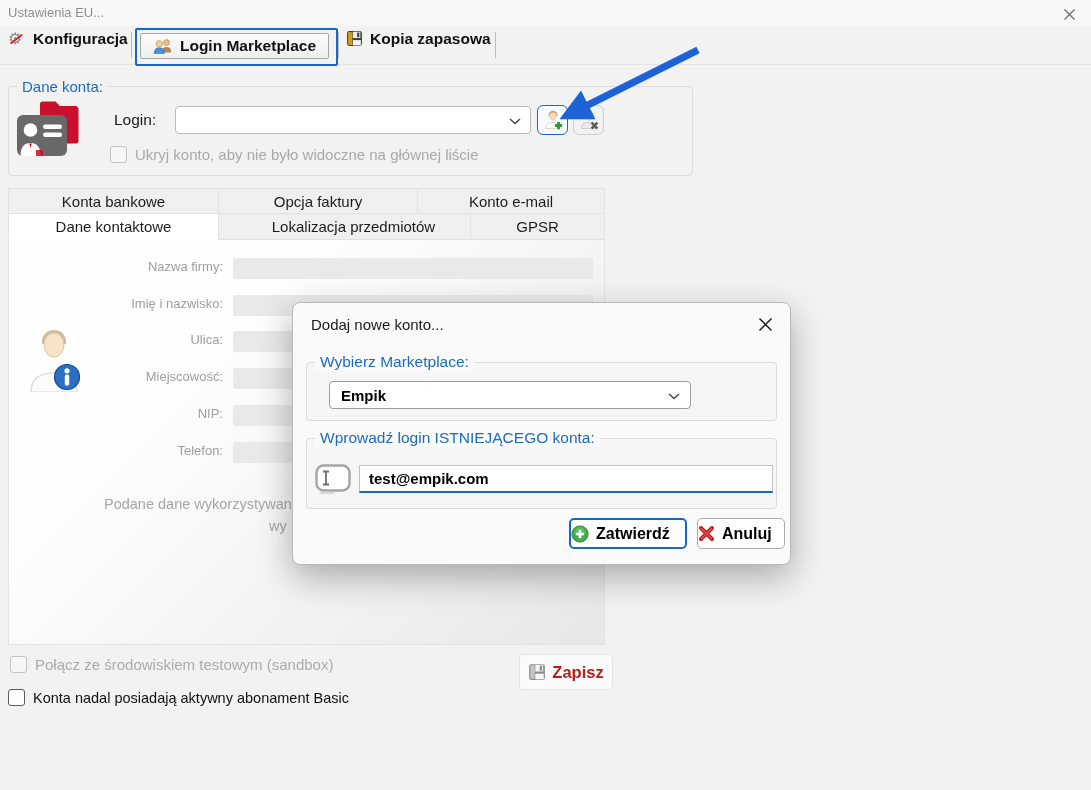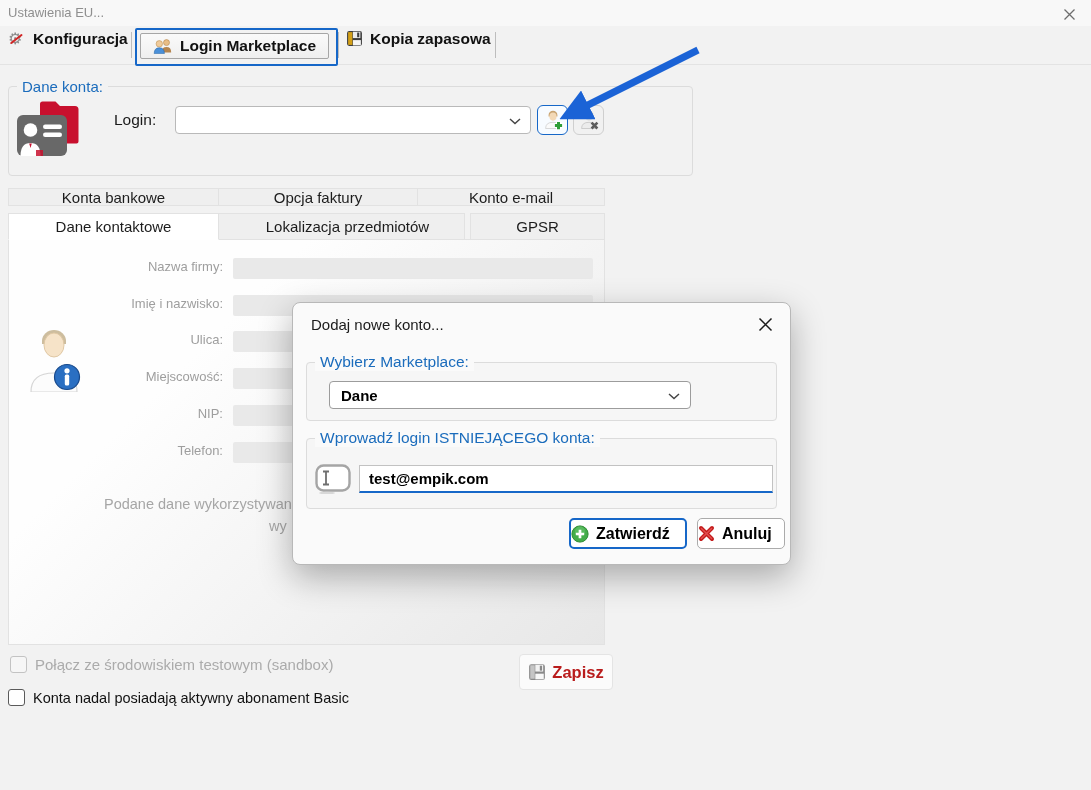--- a/index.html
+++ b/index.html
@@ -36,21 +36,21 @@
   .btn-del{left:573px;border:1px solid #cfcfcf;background:#f1f1f1;}
   .chk{display:inline-block;width:17px;height:17px;border-radius:3px;box-sizing:border-box;background:#fdfdfd;}
   .chk-dis{border:1px solid #c3c3c3;background:#f6f6f6;}
   .chk-en{border:1px solid #5a5a5a;background:#fff;}
   .hide-row{position:absolute;left:110px;top:146px;display:flex;align-items:center;gap:8px;}
   .hide-row .lbl{font-size:15px;color:#a9a9a9;}
 
   
   .itab{position:absolute;box-sizing:border-box;background:#efefef;border:1px solid #e2e2e2;display:flex;align-items:center;justify-content:center;font-size:15px;color:#1c1c1c;cursor:pointer;}
   .itab-sel{background:#fff;border-bottom:1px solid #fff;z-index:2;}
-  .r1{top:188px;height:18px;text-align:right;}
+  .r1{top:188px;height:26px;text-align:right;}
   .r2{top:213px;height:27px;}
 
   
   .panel{position:absolute;left:8px;top:239px;width:597px;height:406px;background:linear-gradient(135deg,#fefefe 30%,#e7e7e7 100%);border:1px solid #e2e2e2;box-sizing:border-box;z-index:1;}
   .frow-label{position:absolute;width:200px;text-align:right;font-size:13px;color:#9e9e9e;}
   .frow-input{position:absolute;left:224px;width:360px;height:21px;background:#e9e9e9;border:none;border-radius:2px;box-sizing:border-box;}
   .person-info{position:absolute;left:16px;top:86px;}
   .note{position:absolute;font-size:14.5px;color:#a6a6a6;}
 
   
@@ -157,34 +157,38 @@
     </svg>
   </div>
   <div class="icon-btn btn-del">
     <svg width="22" height="22" viewBox="0 0 22 22">
       <path d="M6.6 6 a4.4 4.2 0 0 1 8.8 0 v1.4 h-8.8 z" fill="#b9b9b9"></path>
       <ellipse cx="11" cy="7.6" rx="3.6" ry="4.1" fill="#dcdcdc"></ellipse>
       <path d="M3.6 19.5 q0 -6.2 7.4 -6.2 q7.4 0 7.4 6.2 z" fill="#ececec" stroke="#c4c4c4" stroke-width=".8"></path>
       <path d="M13.6 13.7 l5.8 5.8 M19.4 13.7 l-5.8 5.8" stroke="#5d5d5d" stroke-width="2.6"></path>
     </svg>
   </div>
+  <div class="hide-row">
+    <span class="chk chk-dis"></span>
+    <span class="lbl">Ukryj konto, aby nie było widoczne na głównej liście</span>
+  </div>
 
   <div class="itab r1" style="left:8px;width:211px;">
       <span>Konta bankowe</span>
     </div>
   <div class="itab r1" style="left:218px;width:200px;">
       <span>Opcja faktury</span>
     </div>
   <div class="itab r1" style="left:417px;width:188px;">
       <span>Konto e-mail</span>
     </div>
   <div class="itab r2 itab-sel" style="left:8px;width:211px;">
       <span>Dane kontaktowe</span>
     </div>
-  <div class="itab r2" style="left:212px;width:253px;padding-left:18px;">
+  <div class="itab r2" style="left:218px;width:253px;padding-left:18px;">
       <span>Lokalizacja przedmiotów</span>
     </div>
   <div class="itab r2" style="left:470px;width:135px;">
       <span>GPSR</span>
     </div>
 
   <div class="panel">
     <span class="frow-label" style="left:14px;top:19px;">Nazwa firmy:</span>
     <div class="frow-input" style="top:18px;"></div>
     <span class="frow-label" style="left:14px;top:56px;">Imię i nazwisko:</span>
@@ -243,21 +247,21 @@
     <span class="modal-close">
       <svg width="15" height="15" viewBox="0 0 15 15">
           <path d="M1.5 1.5 L13.5 13.5 M13.5 1.5 L1.5 13.5" stroke="#1c1c1c" stroke-width="1.5" fill="none"></path>
         </svg>
     </span>
 
     <fieldset class="fs-mkt">
       <legend>Wybierz Marketplace:</legend>
     </fieldset>
     <div class="mkt-select">
-      <span class="val">Dane</span>
+      <span class="val">Empik</span>
       <svg class="chev" width="12" height="7" viewBox="0 0 12 7">
           <polyline points="1,1 6,5.6 11,1" fill="none" stroke="#444" stroke-width="1.4"></polyline>
         </svg>
     </div>
 
     <fieldset class="fs-login">
       <legend>Wprowadź login ISTNIEJĄCEGO konta:</legend>
     </fieldset>
     <svg class="cursor-icon" width="36" height="30" viewBox="0 0 36 30">
       <rect x="1.5" y="1.5" width="33" height="25" rx="7" fill="#fff" stroke="#a5a5a5" stroke-width="2.4"></rect>

